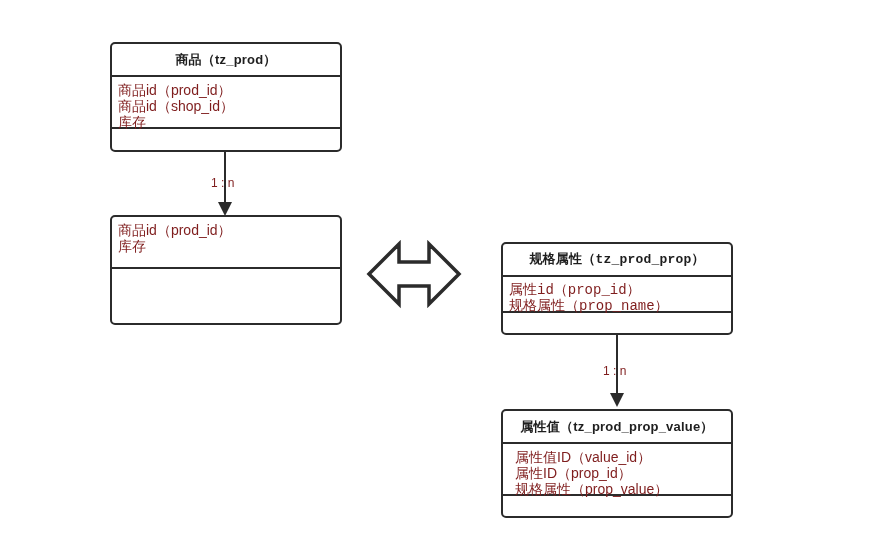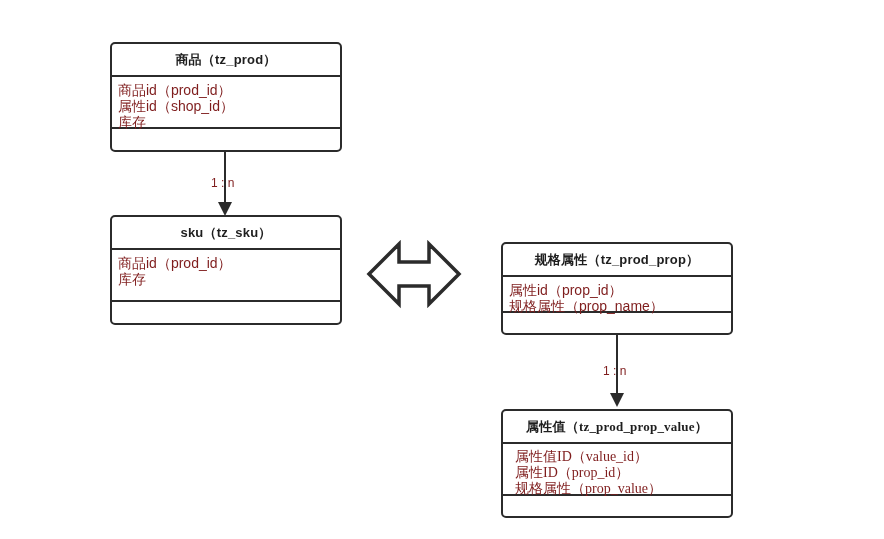--- a/index.html
+++ b/index.html
@@ -95,63 +95,62 @@
 </style>
 </head>
 <body>
 
 <div id="canvas">
 
   <div class="entity" style="left:110px; top:38px; width:232px; height:110px;">
     <div class="entity-title">商品（tz_prod）</div>
     <div class="entity-attrs" style="height:52px;">
       <div class="entity-attr">商品id（prod_id）</div>
-      <div class="entity-attr">属性id（shop_id）</div>
+      <div class="entity-attr">商品id（shop_id）</div>
       <div class="entity-attr">库存</div>
     </div>
     <div class="entity-methods"></div>
   </div>
 
   <div class="connector" style="left:200px; top:148px; width:90px; height:64px;">
     <div class="conn-line" style="left:24px; top:0px; height:52px;"></div>
     <div class="conn-arrow" style="left:18px; top:50px;"></div>
     <div class="conn-label" style="left:11px; top:24px;">1 : n</div>
   </div>
 
   <div class="entity" style="left:110px; top:211px; width:232px; height:110px;">
-    <div class="entity-title">sku（tz_sku）</div>
     <div class="entity-attrs" style="height:52px;">
       <div class="entity-attr">商品id（prod_id）</div>
       <div class="entity-attr">库存</div>
     </div>
     <div class="entity-methods"></div>
   </div>
 
   <div class="double-arrow" style="left:366px; top:234px; width:96px; height:72px;">
     <svg width="96" height="72" viewBox="0 0 96 72" xmlns="http://www.w3.org/2000/svg">
       <polygon points="3,36 33,6 33,24 63,24 63,6 93,36 63,66 63,48 33,48 33,66" fill="#ffffff" stroke="#2b2b2b" stroke-width="3.5" stroke-linejoin="miter"></polygon>
     </svg>
   </div>
 
-  <div class="entity" style="left:501px; top:238px; width:232px; height:93px;">
+  <div class="entity" style="left:501px; top:238px; width:232px; height:93px;font-family:Liberation Mono, monospace;">
     <div class="entity-title">规格属性（tz_prod_prop）</div>
     <div class="entity-attrs" style="height:36px;">
       <div class="entity-attr">属性id（prop_id）</div>
       <div class="entity-attr">规格属性（prop_name）</div>
     </div>
     <div class="entity-methods"></div>
   </div>
 
   <div class="connector" style="left:592px; top:331px; width:90px; height:76px;">
     <div class="conn-line" style="left:24px; top:0px; height:60px;"></div>
     <div class="conn-arrow" style="left:18px; top:58px;"></div>
     <div class="conn-label" style="left:11px; top:29px;">1 : n</div>
   </div>
 
-  <div class="entity" style="left:501px; top:405px; width:232px; height:109px;font-family:Liberation Serif, serif;">
+  <div class="entity" style="left:501px; top:405px; width:232px; height:109px;">
     <div class="entity-title">属性值（tz_prod_prop_value）</div>
     <div class="entity-attrs" style="height:52px;padding-left:12px;">
       <div class="entity-attr">属性值ID（value_id）</div>
       <div class="entity-attr">属性ID（prop_id）</div>
       <div class="entity-attr">规格属性（prop_value）</div>
     </div>
     <div class="entity-methods"></div>
   </div>
 
 </div>

